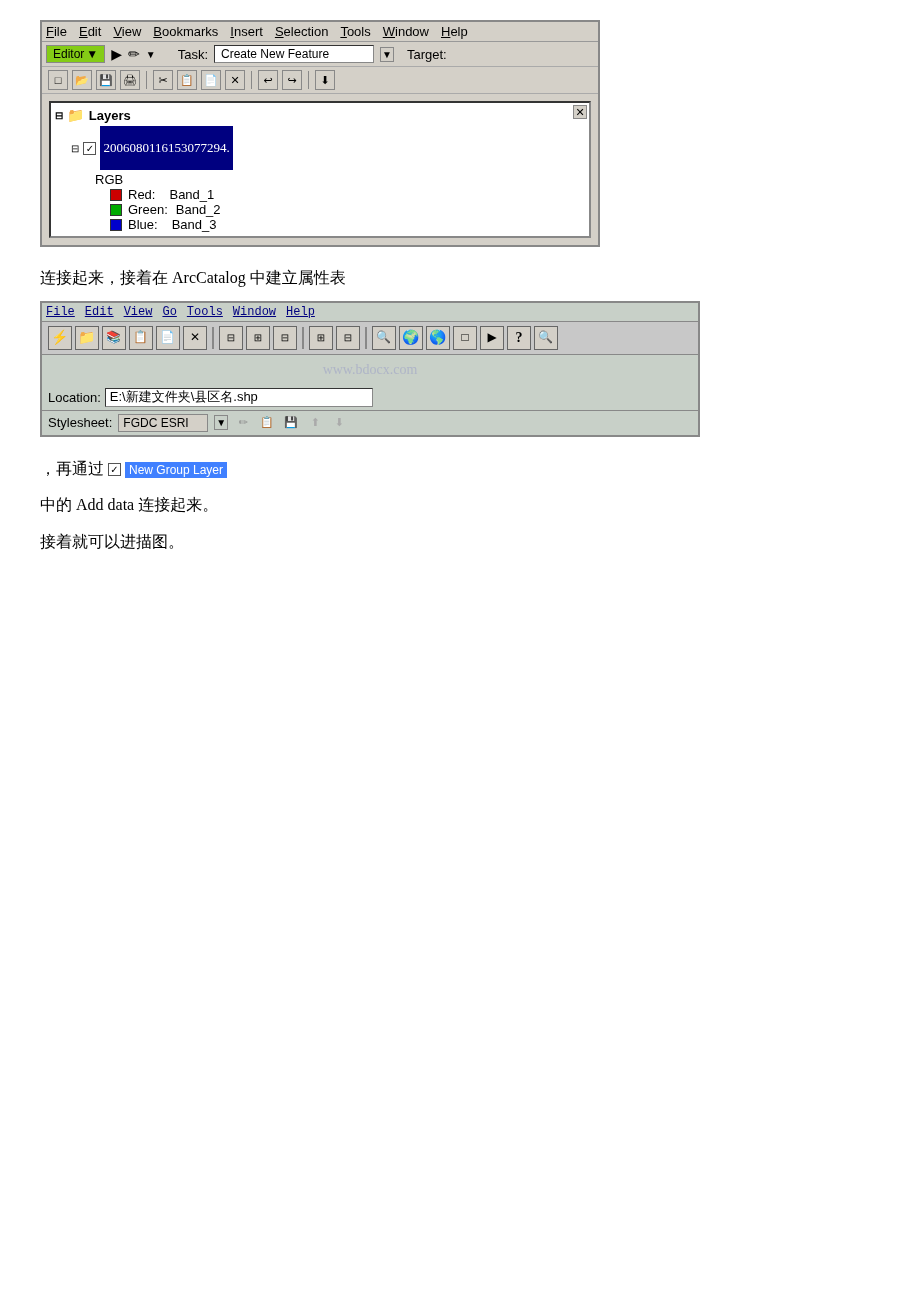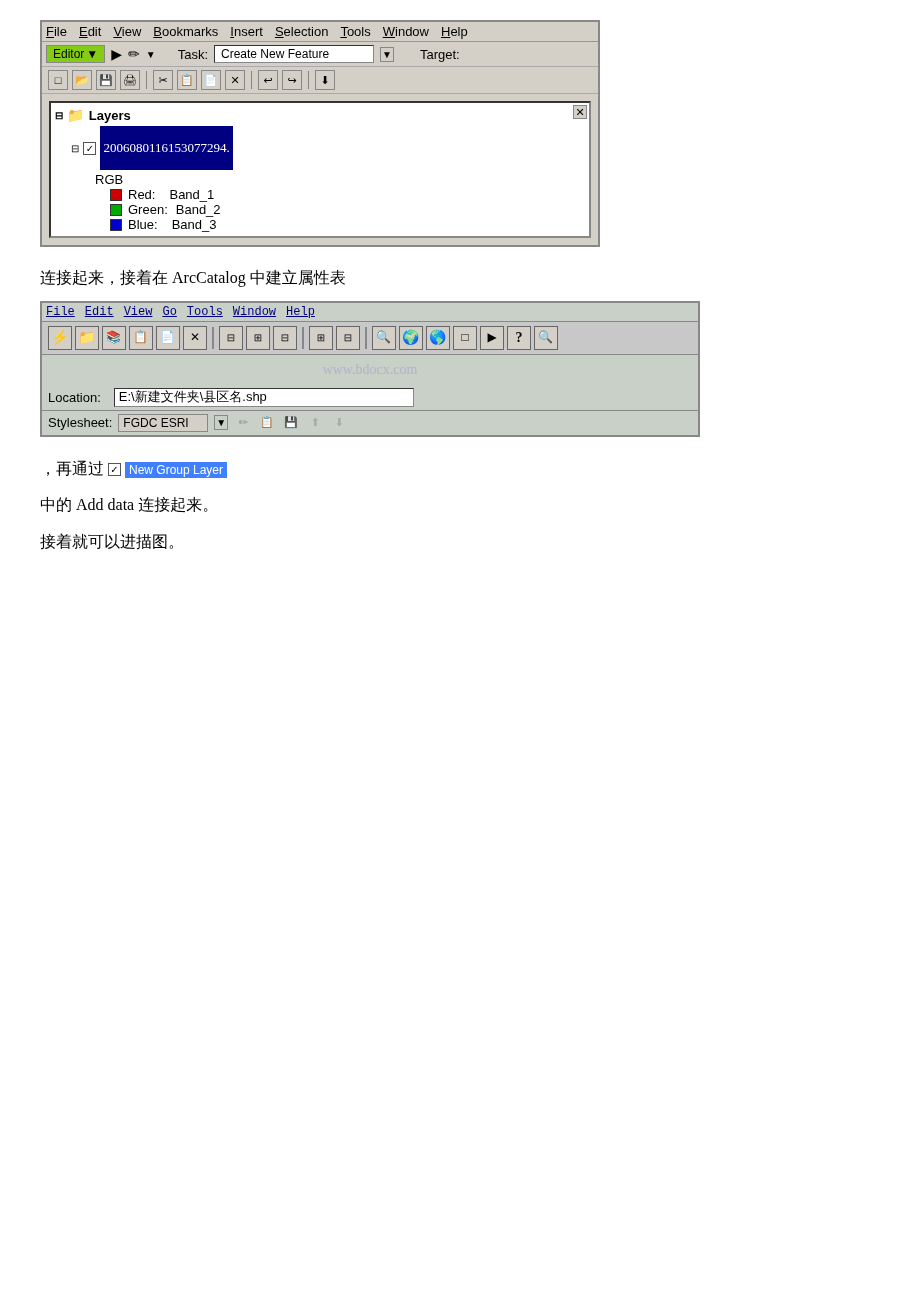--- a/index.html
+++ b/index.html
@@ -229,32 +229,32 @@
       background: #888;
       margin: 0 2px;
     }
 
     .arc-location-bar {
       background: #c8d0c8;
       padding: 3px 6px;
       border-bottom: 1px solid #888;
       display: flex;
       align-items: center;
-      gap: 13px;
+      gap: 4px;
       font-size: 13px;
       font-family: Arial, sans-serif;
     }
 
     .arc-location-input {
       border: 1px inset #888;
       background: #fff;
       padding: 1px 4px;
       font-size: 13px;
       font-family: Arial, sans-serif;
-      width: 300px;
+      width: 268px;
     }
 
     .arc-stylesheet-bar {
       background: #c8d0c8;
       padding: 3px 6px;
       display: flex;
       align-items: center;
       gap: 6px;
       font-size: 13px;
       font-family: Arial, sans-serif;
@@ -343,21 +343,21 @@
     <div class="editor-btn">
       <span>Editor</span>
       <span>▼</span>
     </div>
     <span style="font-size:14px;">▶</span>
     <span style="font-size:14px;">✏</span>
     <span style="font-size:10px;">▼</span>
     <span style="margin-left:16px;">Task:</span>
     <span style="border:1px inset #888;background:#fff;padding:1px 6px;font-size:12px;font-family:Arial,sans-serif;width:160px;">Create New Feature</span>
     <span style="font-size:10px;border:1px solid #888;padding:1px;">▼</span>
-    <span style="margin-left:20px;">Target:</span>
+    <span style="margin-left:7px;">Target:</span>
   </div>
 
   <div class="toolbar-row2">
     <span class="tb-icon">□</span>
     <span class="tb-icon">📂</span>
     <span class="tb-icon">💾</span>
     <span class="tb-icon">🖨</span>
     <div class="tb-sep"></div>
     <span class="tb-icon">✂</span>
     <span class="tb-icon">📋</span>

